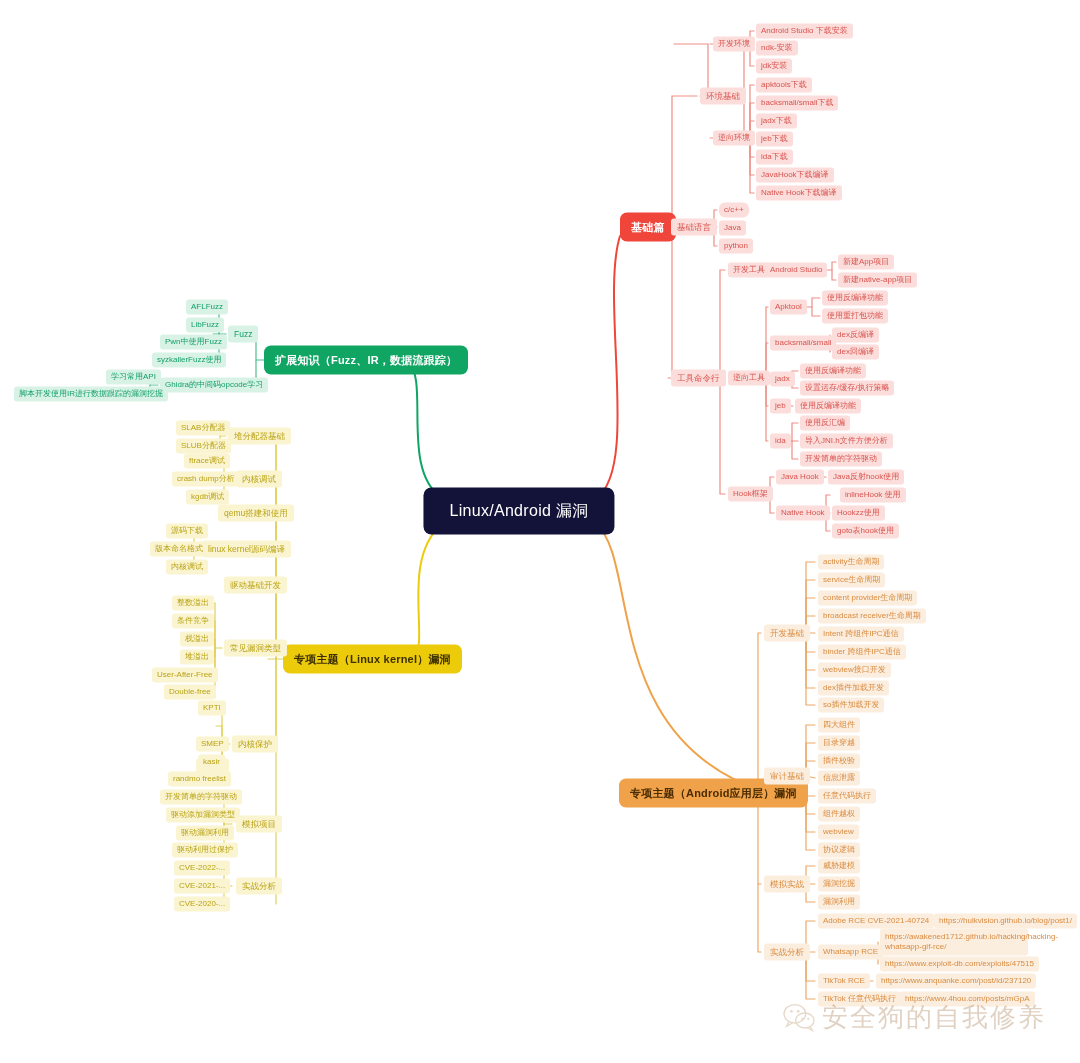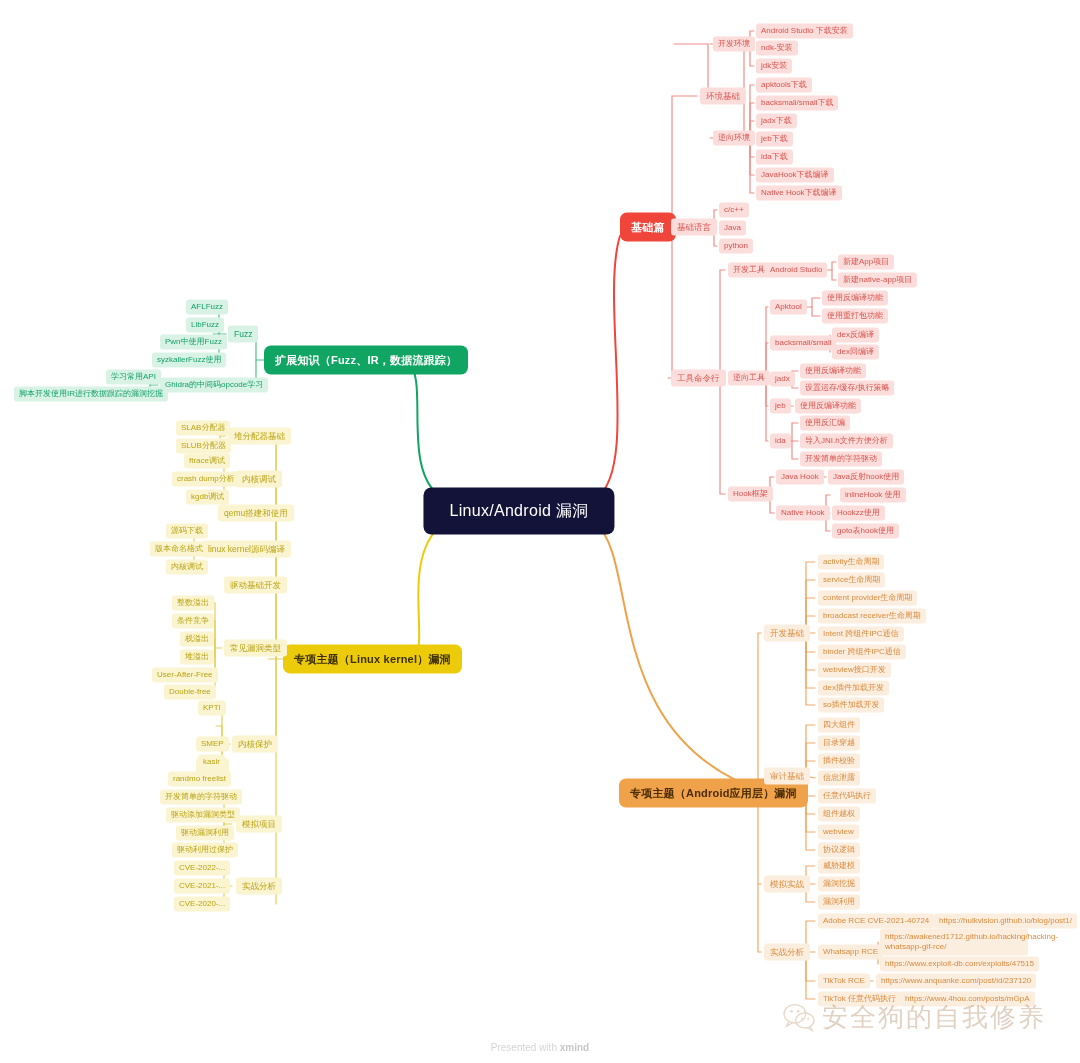--- a/index.html
+++ b/index.html
@@ -303,21 +303,21 @@
   <div class="node lv3 c-red" style="left:713px; top:138px;">逆向环境</div>
   <div class="node lv4 c-red" style="left:756px; top:85px;">apktools下载</div>
   <div class="node lv4 c-red" style="left:756px; top:103px;">backsmali/smali下载</div>
   <div class="node lv4 c-red" style="left:756px; top:121px;">jadx下载</div>
   <div class="node lv4 c-red" style="left:756px; top:139px;">jeb下载</div>
   <div class="node lv4 c-red" style="left:756px; top:157px;">ida下载</div>
   <div class="node lv4 c-red" style="left:756px; top:175px;">JavaHook下载编译</div>
   <div class="node lv4 c-red" style="left:756px; top:193px;">Native Hook下载编译</div>
 
   <div class="node lv2 c-red" style="left:671px; top:227px;">基础语言</div>
-  <div class="node lv4 c-red" style="left:719px; top:210px;">c/c++</div>
+  <div class="node lv4 c-red" style="left:719px; top:210px;border-radius:6px;">c/c++</div>
   <div class="node lv4 c-red" style="left:719px; top:228px;">Java</div>
   <div class="node lv4 c-red" style="left:719px; top:246px;">python</div>
 
   <div class="node lv2 c-red" style="left:671px; top:378px;">工具命令行</div>
   <div class="node lv3 c-red" style="left:728px; top:270px;">开发工具</div>
   <div class="node lv4 c-red" style="left:765px; top:270px;">Android Studio</div>
   <div class="node lv5 c-red" style="left:838px; top:262px;">新建App项目</div>
   <div class="node lv5 c-red" style="left:838px; top:280px;">新建native-app项目</div>
 
   <div class="node lv3 c-red" style="left:728px; top:378px;">逆向工具</div>
@@ -434,17 +434,14 @@
       <circle cx="11" cy="10" r="1.6" fill="#b08050"></circle>
       <circle cx="19" cy="10" r="1.6" fill="#b08050"></circle>
       <ellipse cx="27" cy="21" rx="11" ry="9" fill="none" stroke="#b08050" stroke-width="1.6"></ellipse>
       <path d="M 33 28 L 36 33 L 30 30" fill="none" stroke="#b08050" stroke-width="1.6"></path>
       <circle cx="24" cy="19" r="1.3" fill="#b08050"></circle>
       <circle cx="31" cy="19" r="1.3" fill="#b08050"></circle>
     </svg>
     <span class="wm-text">安全狗的自我修养</span>
   </div>
 
-  <div id="footer">
-    <span>Presented with </span><b>xmind</b>
-  </div>
 
 </div>
 
 </body></html>

